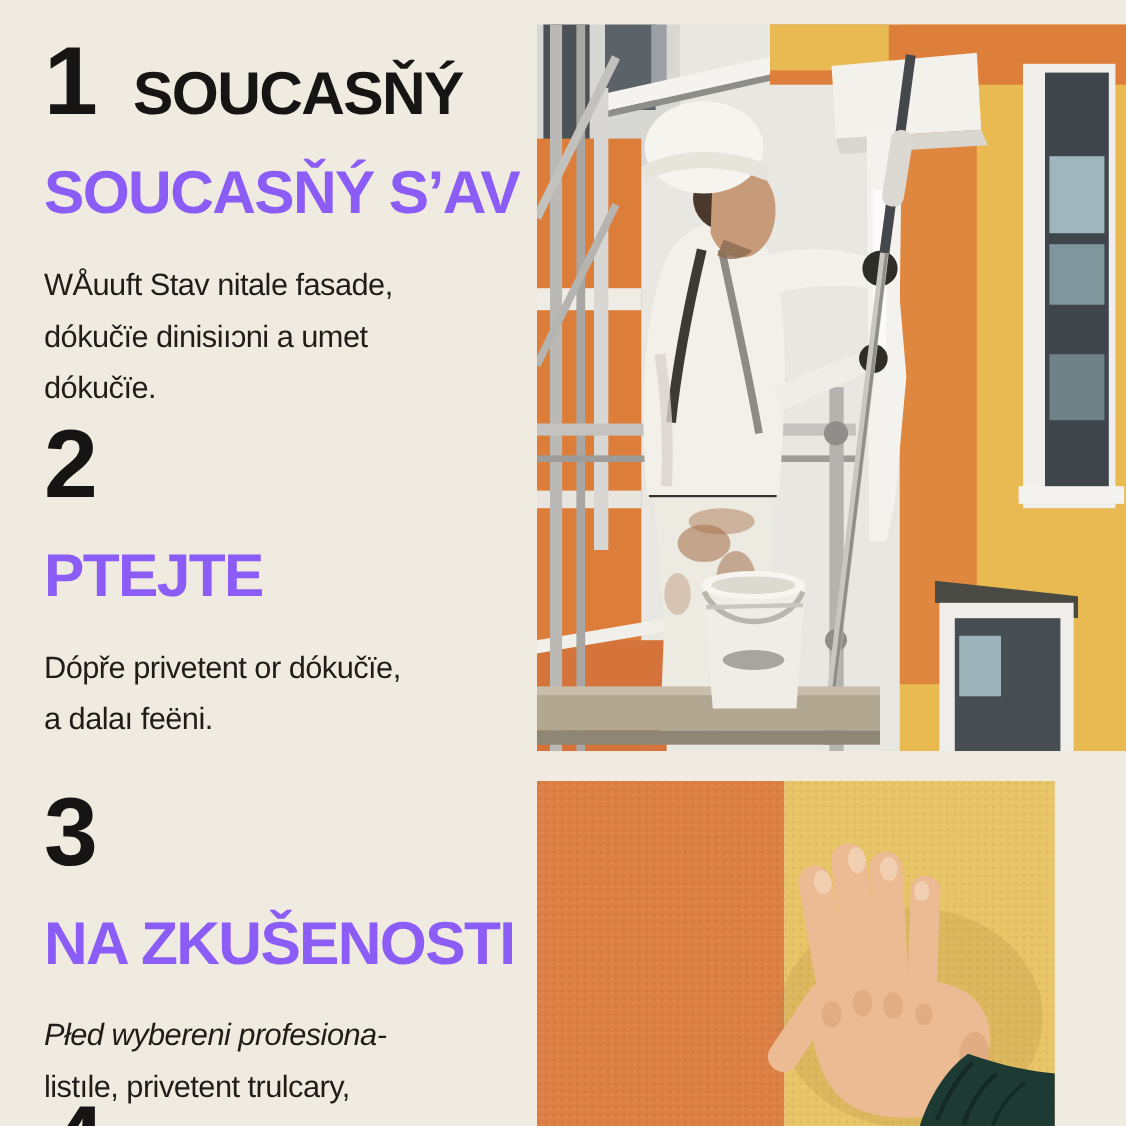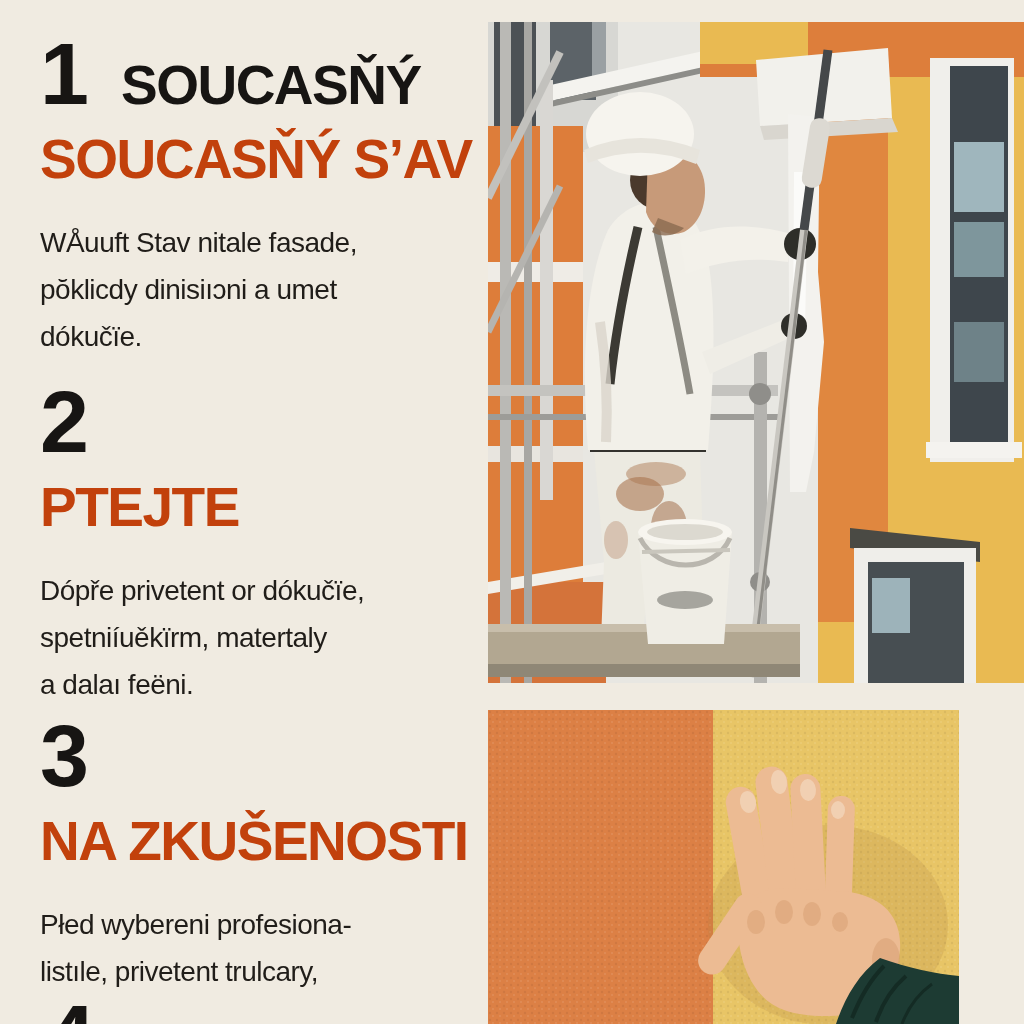--- a/index.html
+++ b/index.html
@@ -5,23 +5,23 @@
   html,body{margin:0;padding:0;}
   body{width:1024px;height:1024px;overflow:hidden;background:#f0ebe1;}
   .canvas{position:relative;width:1024px;height:1024px;background:#f0ebe1;
           font-family:"Liberation Sans","DejaVu Sans",sans-serif;color:#1a1816;}
   .step{position:absolute;left:40px;width:460px;}
   .step-head{display:flex;align-items:baseline;}
   .step-num{font-size:88px;font-weight:700;line-height:1;letter-spacing:-2px;color:#171513;}
   .gap-wide{width:34px;flex:none;}
   .gap-narrow{width:22px;flex:none;}
   .step-title{font-size:55px;font-weight:700;line-height:1;letter-spacing:-1.5px;color:#171513;white-space:nowrap;}
-  .step-title2{font-size:55px;font-weight:700;letter-spacing:-1.5px;color:#c2410c;line-height:1;margin-top:14px;white-space:nowrap;}
+  .step-title2{font-size:55px;font-weight:700;letter-spacing:-1.5px;color:#8b5cf6;line-height:1;margin-top:30px;white-space:nowrap;}
   .step-body{margin-top:32px;font-size:28px;line-height:47px;color:#201d19;letter-spacing:-0.5px;}
-  .step-body .ital{}
+  .step-body .ital{font-style:italic;}
   #step-1{top:30px;}
   #step-2{top:378px;}
   #step-3{top:712px;}
   .partial-num{position:absolute;left:46px;top:992px;font-size:88px;font-weight:700;color:#171513;line-height:1;}
   .photo{position:absolute;overflow:hidden;}
   #photo-top{left:488px;top:22px;width:536px;height:661px;}
   #photo-bottom{left:488px;top:710px;width:471px;height:314px;}
   svg{display:block;}
 </style>
 </head>
@@ -31,34 +31,33 @@
 
   <section class="step" id="step-1">
     <div class="step-head">
       <span class="step-num">1</span>
       <span class="gap-wide"></span>
       <span class="step-title">SOUCASŇÝ</span>
     </div>
     <div class="step-title2">SOUCASŇÝ SʼAV</div>
     <div class="step-body">
       <div>WÅuuft Stav nitale fasade,</div>
-      <div>pŏklicdy dinisiıɔni a umet</div>
+      <div>dókučïe dinisiıɔni a umet</div>
       <div>dókučïe.</div>
     </div>
   </section>
 
   <section class="step" id="step-2">
     <div class="step-head">
       <span class="step-num">2</span>
       <span class="gap-narrow"></span>
     </div>
     <div class="step-title2">PTEJTE</div>
     <div class="step-body">
       <div>Dópře privetent or dókučïe,</div>
-      <div>spetniíuěkïrm, matertaly</div>
       <div>a dalaı feëni.</div>
     </div>
   </section>
 
   <section class="step" id="step-3">
     <div class="step-head">
       <span class="step-num">3</span>
       <span class="gap-narrow"></span>
     </div>
     <div class="step-title2">NA ZKUŠENOSTI</div>

